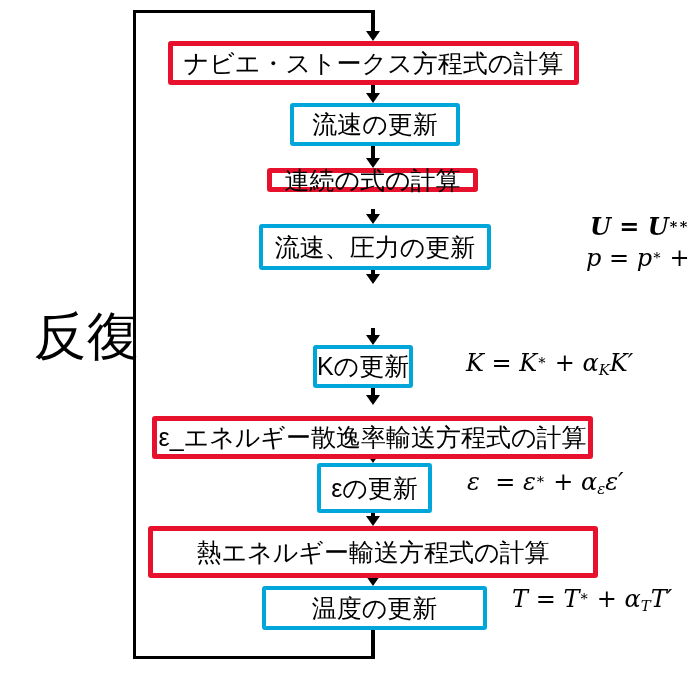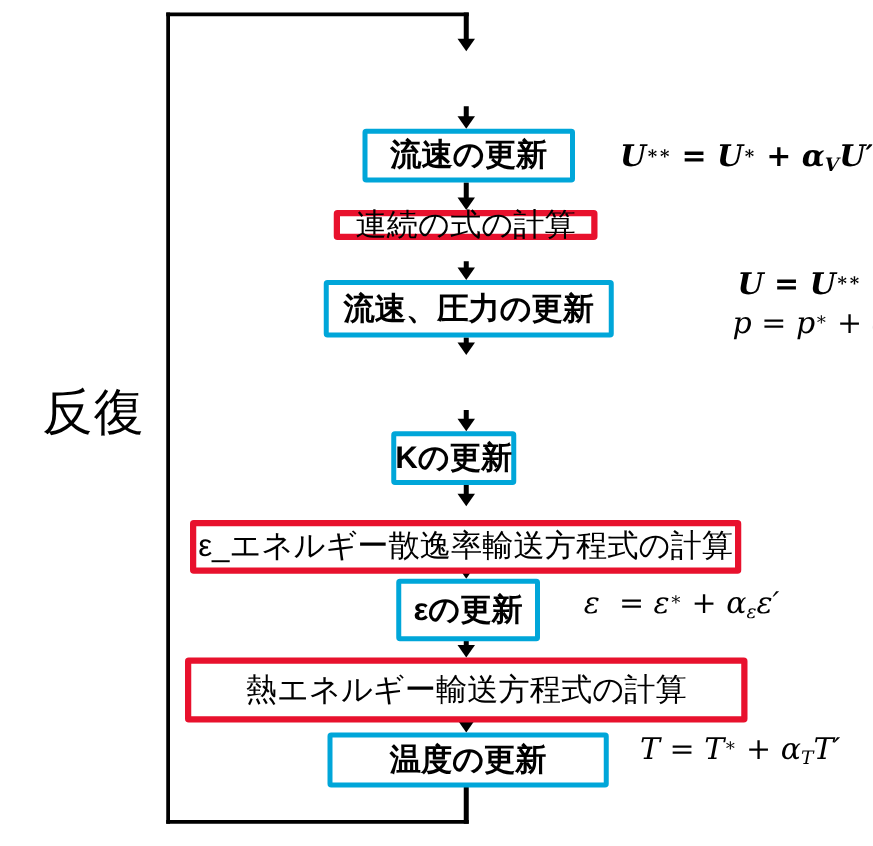--- a/index.html
+++ b/index.html
@@ -2,28 +2,28 @@
 <html style="--calc: #e8112d; --update: #00a6d9;"><head>
 <meta charset="utf-8">
 <style>
   html,body{margin:0;padding:0;background:#ffffff;}
   .canvas{position:relative;width:698px;height:677px;background:#ffffff;overflow:hidden;
           font-family:"Liberation Sans",sans-serif;}
   
   .box{position:absolute;box-sizing:border-box;display:flex;align-items:center;justify-content:center;
        background:#ffffff;border-radius:3px;color:#000;font-size:25px;line-height:1;white-space:nowrap;}
   .box.calc{border:5px solid var(--calc,#e8112d);}
-  .box.update{border:4px solid var(--update,#00a6d9);font-weight:bold;}
+  .box.update{border:4px solid var(--update,#00a6d9);}
   
   .hline{position:absolute;height:3px;background:#000;}
   .vline{position:absolute;width:3px;background:#000;}
   .stem{position:absolute;width:4px;background:#000;}
   .ahead{position:absolute;width:0;height:0;border-left:7px solid transparent;
          border-right:7px solid transparent;border-top:10px solid #000;}
-  .loop-label{position:absolute;font-size:40px;color:#000;letter-spacing:1px;white-space:nowrap;}
+  .loop-label{position:absolute;font-size:52px;color:#000;letter-spacing:1px;white-space:nowrap;}
   
   .eq{position:absolute;font-family:"DejaVu Serif",serif;font-size:24px;color:#000;
       white-space:pre;line-height:1.1;}
   .eq-n{font-style:normal;}
   .eq-b{font-weight:700;}
   .eq-i{font-style:italic;}
   .eq-bi{font-style:italic;font-weight:700;}
   .eq-sup{position:relative;top:-0.42em;font-size:60%;}
   .eq-bsup{position:relative;top:-0.42em;font-size:60%;font-weight:700;}
   .eq-sub{position:relative;top:0.28em;font-size:62%;font-style:italic;}
@@ -63,28 +63,29 @@
 
   <div class="stem" style="left:371px;top:448px;height:6px"></div>
   <div class="ahead" style="left:366px;top:453px"></div>
 
   <div class="stem" style="left:371px;top:507px;height:10px"></div>
   <div class="ahead" style="left:366px;top:516px"></div>
 
   <div class="stem" style="left:371px;top:571px;height:6px"></div>
   <div class="ahead" style="left:366px;top:576px"></div>
 
+  <div class="box calc" style="left:168px;top:41px;width:411px;height:44px">ナビエ・ストークス方程式の計算</div>
   <div class="box update" style="left:290px;top:103px;width:170px;height:43px">流速の更新</div>
   <div class="box calc" style="left:267px;top:168px;width:211px;height:24px">連続の式の計算</div>
   <div class="box update" style="left:259px;top:224px;width:232px;height:46px">流速、圧力の更新</div>
   <div class="box update" style="left:313px;top:345px;width:100px;height:43px">Kの更新</div>
   <div class="box calc" style="left:152px;top:416px;width:441px;height:43px">ε_エネルギー散逸率輸送方程式の計算</div>
   <div class="box update" style="left:317px;top:463px;width:115px;height:50px">εの更新</div>
   <div class="box calc" style="left:148px;top:526px;width:450px;height:52px">熱エネルギー輸送方程式の計算</div>
   <div class="box update" style="left:262px;top:586px;width:225px;height:44px">温度の更新</div>
 
-  <div class="eq" style="left:496px;top:112px"><span class="eq-bi">U</span><span class="eq-bsup">∗∗</span><span class="eq-b"> = </span><span class="eq-bi">U</span><span class="eq-bsup">∗</span><span class="eq-b"> + </span><span class="eq-bi">α</span><span class="eq-bsub">V</span><span class="eq-bi">U</span><span class="eq-bi">′</span></div>
   <div class="eq" style="left:590px;top:214px"><span class="eq-bi">U</span><span class="eq-b"> = </span><span class="eq-bi">U</span><span class="eq-bsup">∗∗</span><span class="eq-b"> + </span></div>
   <div class="eq" style="left:586px;top:245px"><span class="eq-i">p</span><span class="eq-n"> = </span><span class="eq-i">p</span><span class="eq-sup">∗</span><span class="eq-n"> + </span><span class="eq-i">α</span></div>
+  <div class="eq" style="left:466px;top:350px"><span class="eq-i">K</span><span class="eq-n"> = </span><span class="eq-i">K</span><span class="eq-sup">∗</span><span class="eq-n"> + </span><span class="eq-i">α</span><span class="eq-sub">K</span><span class="eq-i">K</span><span class="eq-i">′</span></div>
   <div class="eq" style="left:467px;top:469px"><span class="eq-i">ε</span><span class="eq-n">  = </span><span class="eq-i">ε</span><span class="eq-sup">∗</span><span class="eq-n"> + </span><span class="eq-i">α</span><span class="eq-sub">ε</span><span class="eq-i">ε</span><span class="eq-i">′</span></div>
   <div class="eq" style="left:512px;top:586px"><span class="eq-i">T</span><span class="eq-n"> = </span><span class="eq-i">T</span><span class="eq-sup">∗</span><span class="eq-n"> + </span><span class="eq-i">α</span><span class="eq-sub">T</span><span class="eq-i">T</span><span class="eq-i">′</span></div>
 
 </div>
 
 </body></html>

